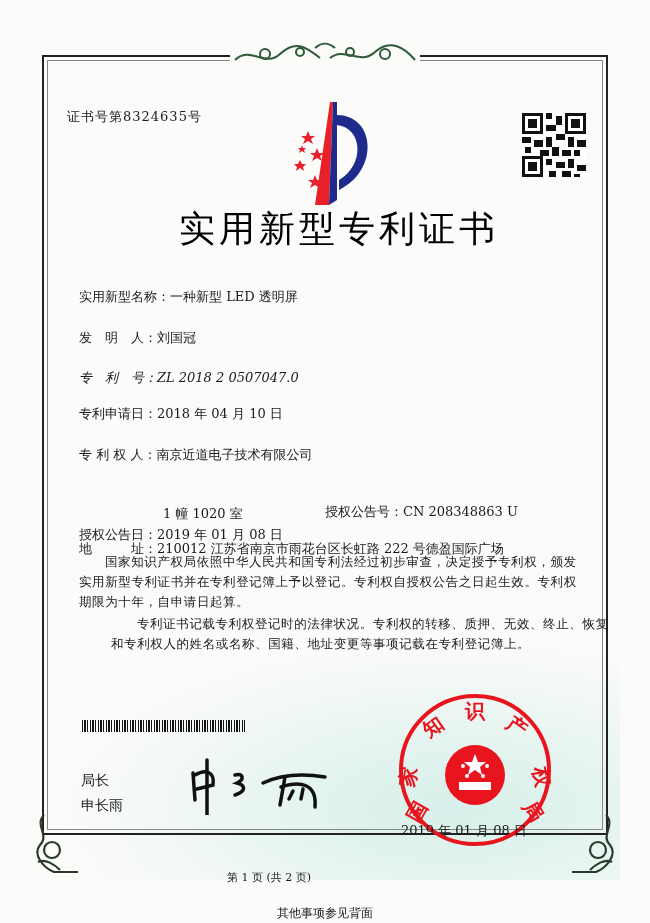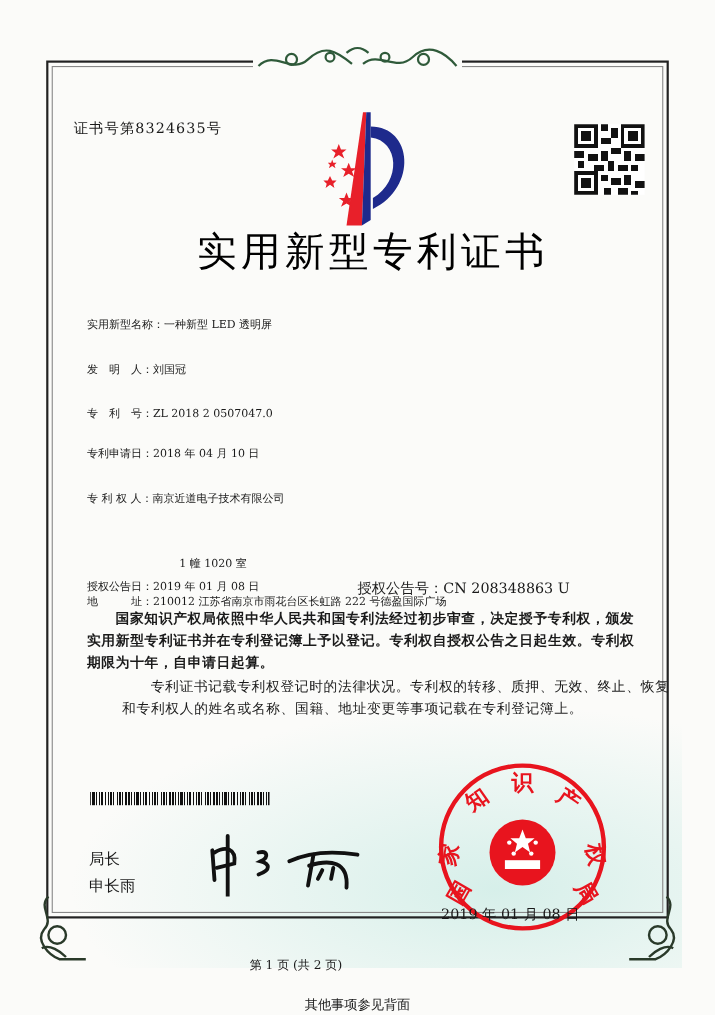--- a/index.html
+++ b/index.html
@@ -14,21 +14,21 @@
   .ornament-top{position:absolute;left:230px;top:40px;width:190px;height:30px;
     background:#fbfbf9;display:flex;align-items:center;justify-content:center;}
   .ornament-top svg{width:190px;height:30px;}
   .corner{position:absolute;width:50px;height:70px;}
   .corner svg{width:50px;height:70px;}
   .cert-no{position:absolute;left:67px;top:108px;font-size:13px;letter-spacing:1px;}
   .logo{position:absolute;left:275px;top:100px;width:110px;height:110px;}
   .qr{position:absolute;left:522px;top:113px;width:64px;height:64px;}
   .title{position:absolute;left:0;width:650px;top:205px;text-align:center;
     font-family:"DejaVu Sans","Liberation Sans",sans-serif;font-size:36px;letter-spacing:4px;color:#000000;padding-left:14px;}
-  .field{position:absolute;left:79px;font-size:10px;white-space:nowrap;}
+  .field{position:absolute;left:79px;font-size:13px;white-space:nowrap;}
   .field .lbl{display:inline-block;}
   .field .val{display:inline-block;}
   .field2{position:absolute;font-size:13px;white-space:nowrap;}
   .para{position:absolute;left:79px;width:500px;font-size:12.5px;line-height:20px;text-indent:26px;letter-spacing:0.6px;}
   .barcode{position:absolute;left:82px;top:720px;width:163px;height:12px;
     background:repeating-linear-gradient(90deg,#111 0 1px,transparent 1px 2px,#111 2px 4px,transparent 4px 5px,#111 5px 6px,transparent 6px 8px);}
   .director{position:absolute;left:81px;top:768px;font-family:Liberation Sans, sans-serif;font-size:14px;line-height:25px;}
   .signature{position:absolute;left:185px;top:755px;width:150px;height:60px;}
   .seal{position:absolute;left:395px;top:690px;width:160px;height:160px;}
   .seal-date{position:absolute;left:401px;top:822px;font-size:13px;}
@@ -132,41 +132,41 @@
 </div>
 
 <div class="title">实用新型专利证书</div>
 
 <div class="field" style="top:288px;">
   <span class="lbl">实用新型名称：</span><span class="val">一种新型 LED 透明屏</span>
 </div>
 <div class="field" style="top:329px;">
   <span class="lbl">发　明　人：</span><span class="val">刘国冠</span>
 </div>
-<div class="field" style="top:369px;">
+<div class="field" style="top:369px;font-style:italic;">
   <span class="lbl">专　利　号：</span><span class="val">ZL 2018 2 0507047.0</span>
 </div>
 <div class="field" style="top:405px;">
   <span class="lbl">专利申请日：</span><span class="val">2018 年 04 月 10 日</span>
 </div>
 <div class="field" style="top:446px;text-align:right;">
   <span class="lbl">专 利 权 人：</span><span class="val">南京近道电子技术有限公司</span>
 </div>
 <div class="field" style="top:509px;margin-top:31px;">
   <span class="lbl">地　　　址：</span><span class="val">210012 江苏省南京市雨花台区长虹路 222 号德盈国际广场</span>
 </div>
 <div class="field" style="top:505px;left:163px;">1 幢 1020 室</div>
 <div class="field" style="top:526px;">
   <span class="lbl">授权公告日：</span><span class="val">2019 年 01 月 08 日</span>
 </div>
-<div class="field2" style="top:526px;left:325px;text-align:right;">
+<div class="field2" style="top:503px;left:325px;text-align:right;">
   <span class="lbl">授权公告号：</span><span class="val">CN 208348863 U</span>
 </div>
 
-<div class="para" style="top:552px;font-weight:bold;">国家知识产权局依照中华人民共和国专利法经过初步审查，决定授予专利权，颁发实用新型专利证书并在专利登记簿上予以登记。专利权自授权公告之日起生效。专利权期限为十年，自申请日起算。</div>
+<div class="para" style="top:552px;">国家知识产权局依照中华人民共和国专利法经过初步审查，决定授予专利权，颁发实用新型专利证书并在专利登记簿上予以登记。专利权自授权公告之日起生效。专利权期限为十年，自申请日起算。</div>
 <div class="para" style="top:614px;margin-left:32px;">专利证书记载专利权登记时的法律状况。专利权的转移、质押、无效、终止、恢复和专利权人的姓名或名称、国籍、地址变更等事项记载在专利登记簿上。</div>
 
 <div class="barcode"></div>
 
 <div class="director">
   <div>局长</div>
   <div>申长雨</div>
 </div>
 
 <div class="signature">

